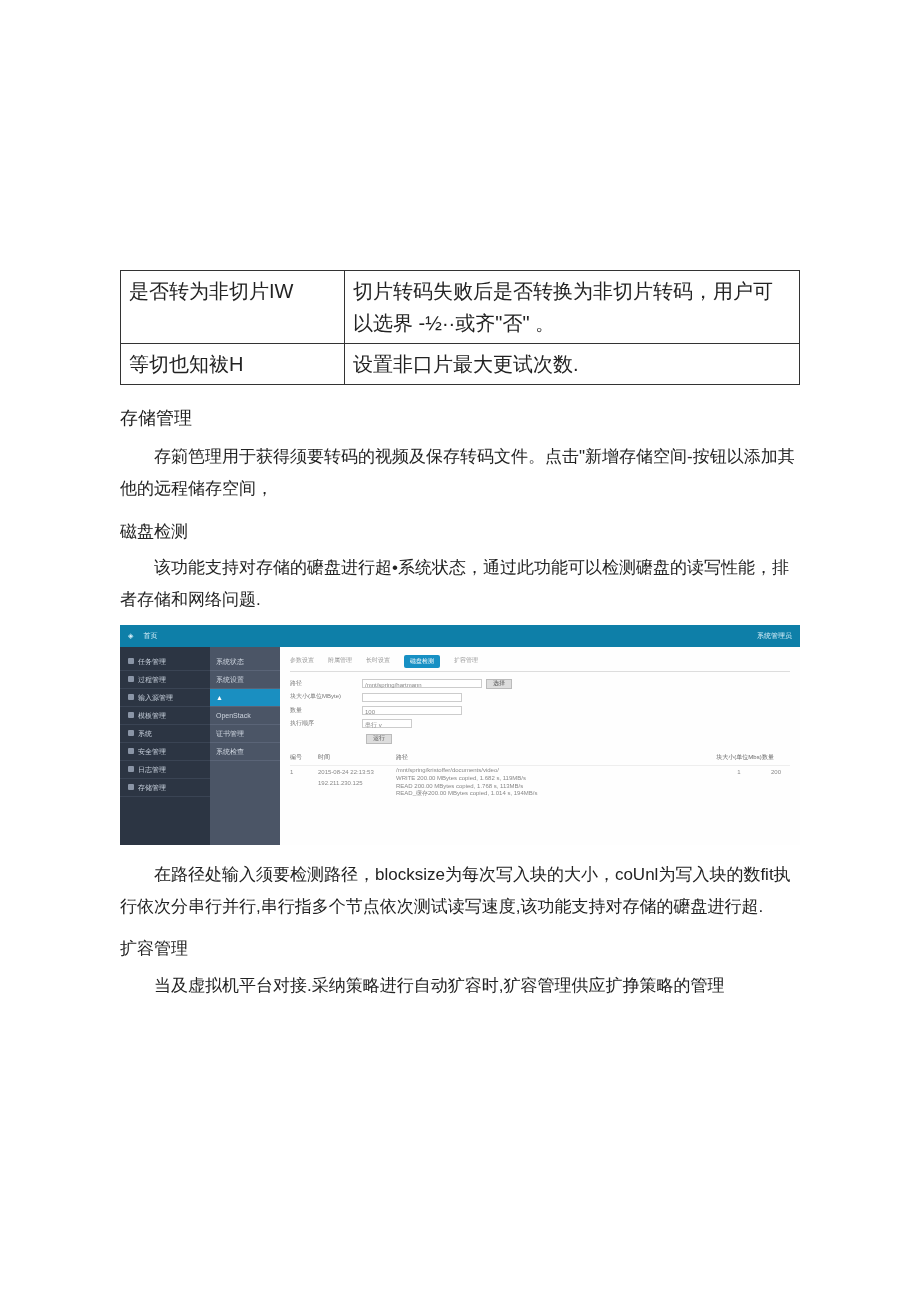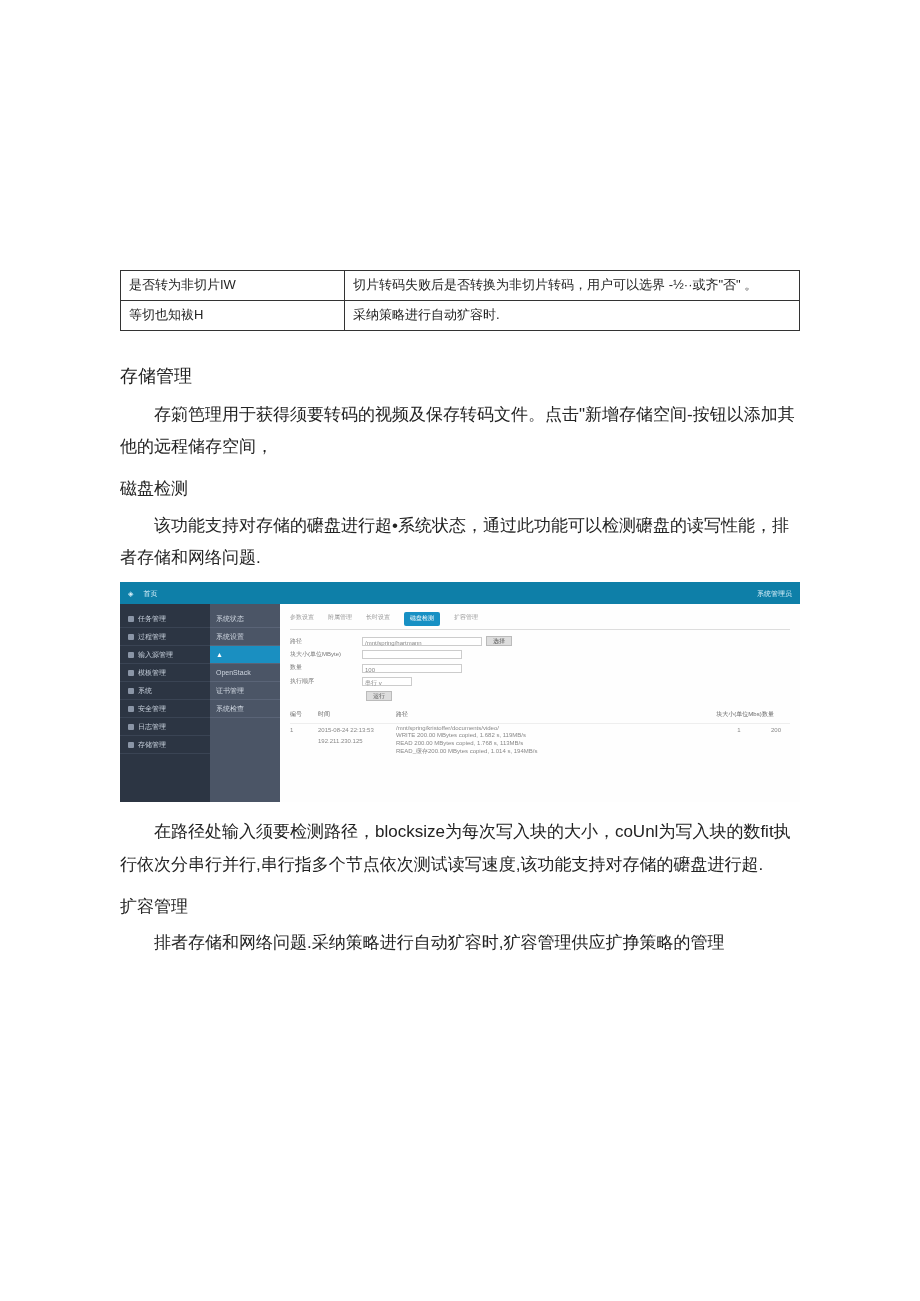--- a/index.html
+++ b/index.html
@@ -9,22 +9,22 @@
       width: 920px;
       padding: 270px 120px 200px 120px;
       font-size: 17px;
       line-height: 1.9;
       color: #222;
     }
     
     .params-table {
       border-collapse: collapse;
       width: 100%;
-      margin-bottom: 28px;
-      font-size: 13px;
+      margin-bottom: 16px;
+      font-size: 20px;
     }
     .params-table td {
       border: 1px solid #333;
       padding: 4px 8px;
       vertical-align: top;
       line-height: 1.6;
     }
     .params-table td:first-child { width: 33%; }
     
     .h-main { font-weight: 400; margin: 14px 0 6px; font-size: 18px; }
@@ -139,21 +139,21 @@
 <body>
 
 <table class="params-table">
   <tbody>
       <tr>
     <td>是否转为非切片IW</td>
     <td>切片转码失败后是否转换为非切片转码，用户可以选界 -½··或齐"否"  。</td>
   </tr>
   <tr>
     <td>等切也知袚H</td>
-    <td>采纳策略进行自动犷容时.</td>
+    <td>设置非口片最大更试次数.</td>
   </tr>
 </tbody>
   </table>
 
 <div class="h-main">存储管理</div>
 <p class="body-text">存箣笆理用于获得须要转码的视频及保存转码文件。点击"新增存储空间-按钮以添加其他的远程储存空间，</p>
 
 <div class="h-sub">磁盘检测</div>
 <p class="body-text">该功能支持对存储的礳盘进行超•系统状态，通过此功能可以检测礳盘的读写性能，排者存储和网络问题.</p>
 
@@ -275,13 +275,13 @@
         <span class="c4">1</span>
         <span class="c5">200</span>
       </div>
     </div>
   </div>
 </div>
 
 <p class="body-text">在路径处输入须要检测路径，blocksize为每次写入块的大小，coUnl为写入块的数fit执行依次分串行并行,串行指多个节点依次测试读写速度,该功能支持对存储的礳盘进行超.</p>
 
 <div class="h-sub">扩容管理</div>
-<p class="body-text">排者存储和网络问题.采纳策略进行自动犷容时,犷容管理供应扩挣策略的管理</p>
+<p class="body-text">当及虚拟机平台对接.采纳策略进行自动犷容时,犷容管理供应扩挣策略的管理</p>
 
 </body></html>

